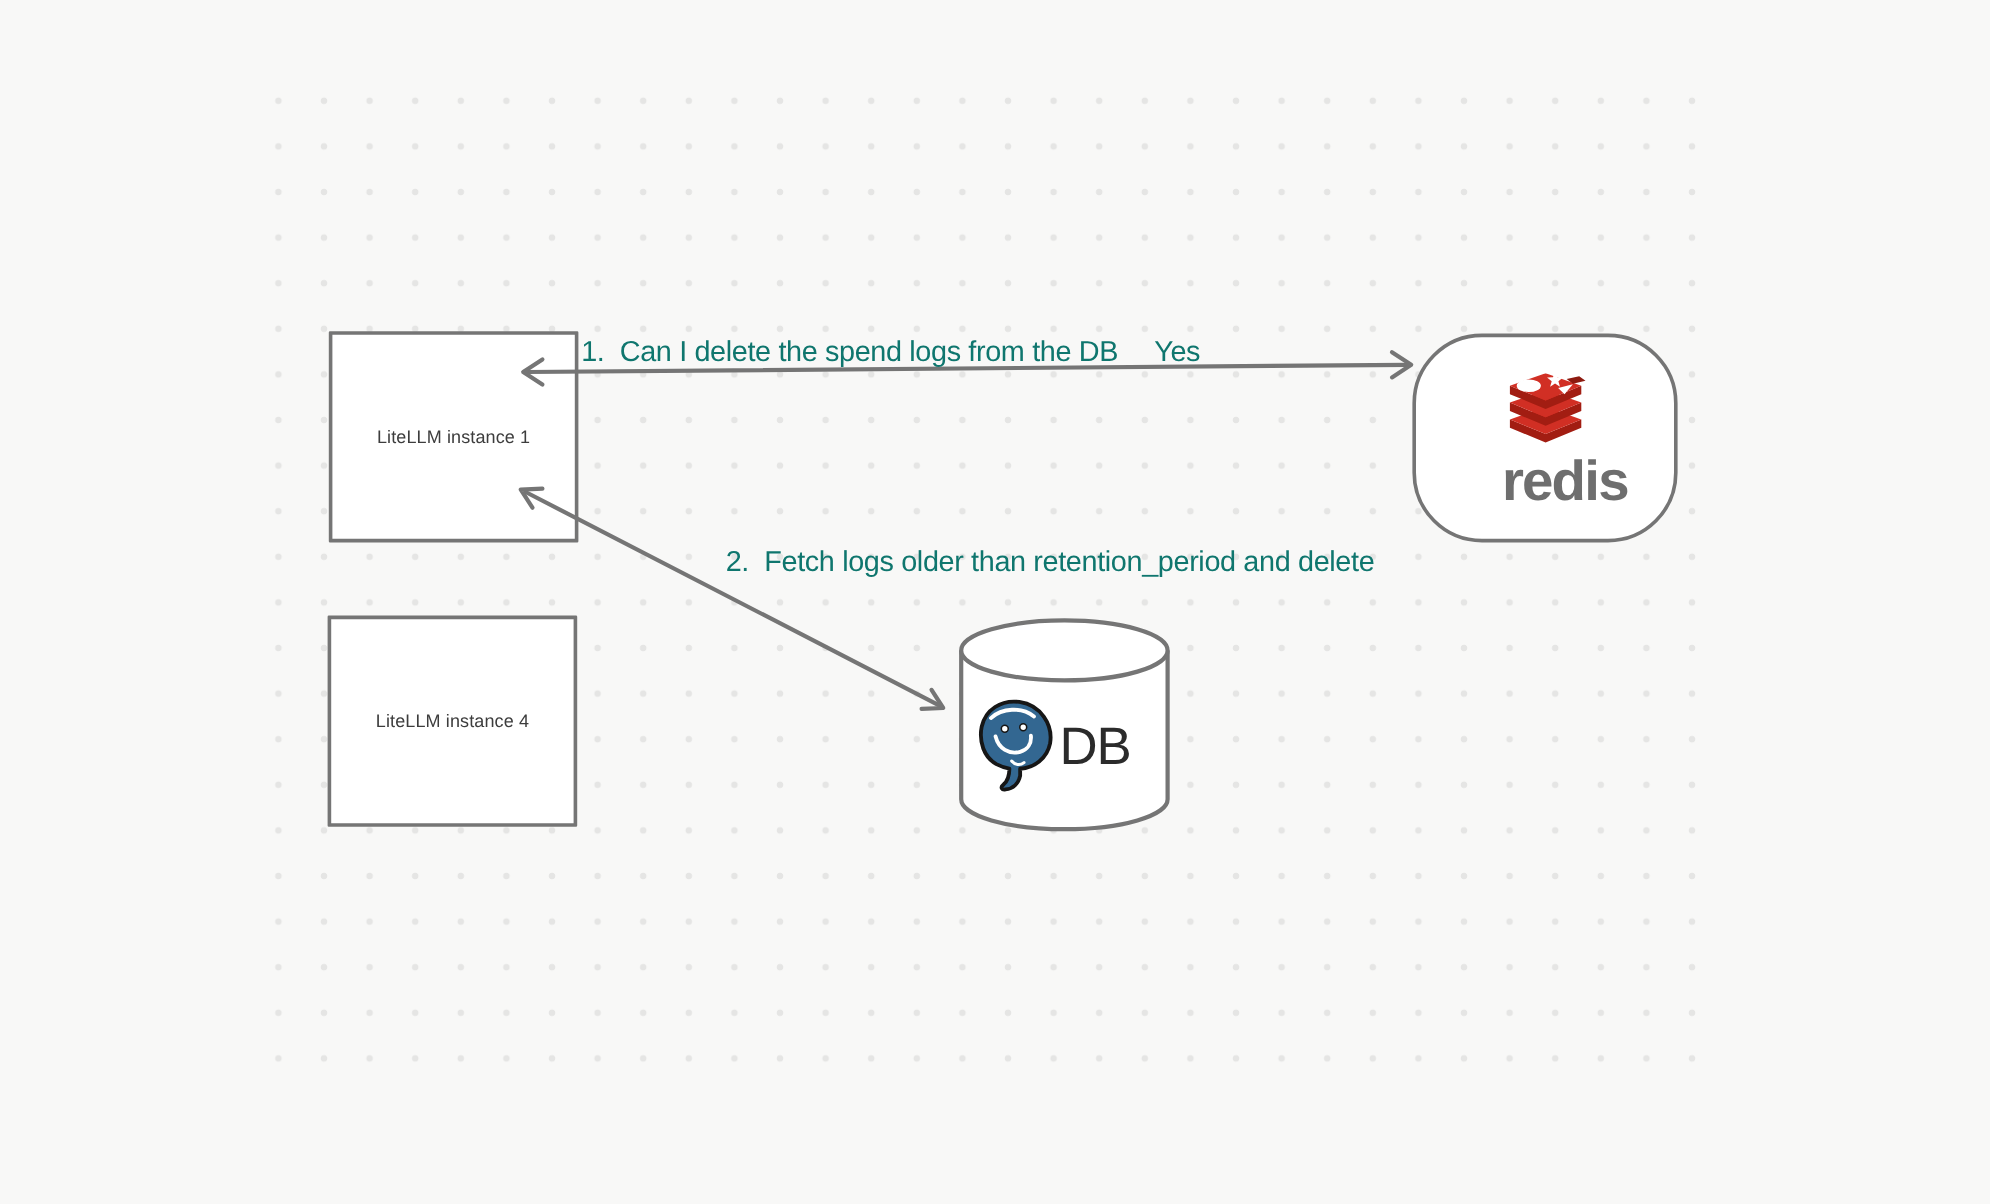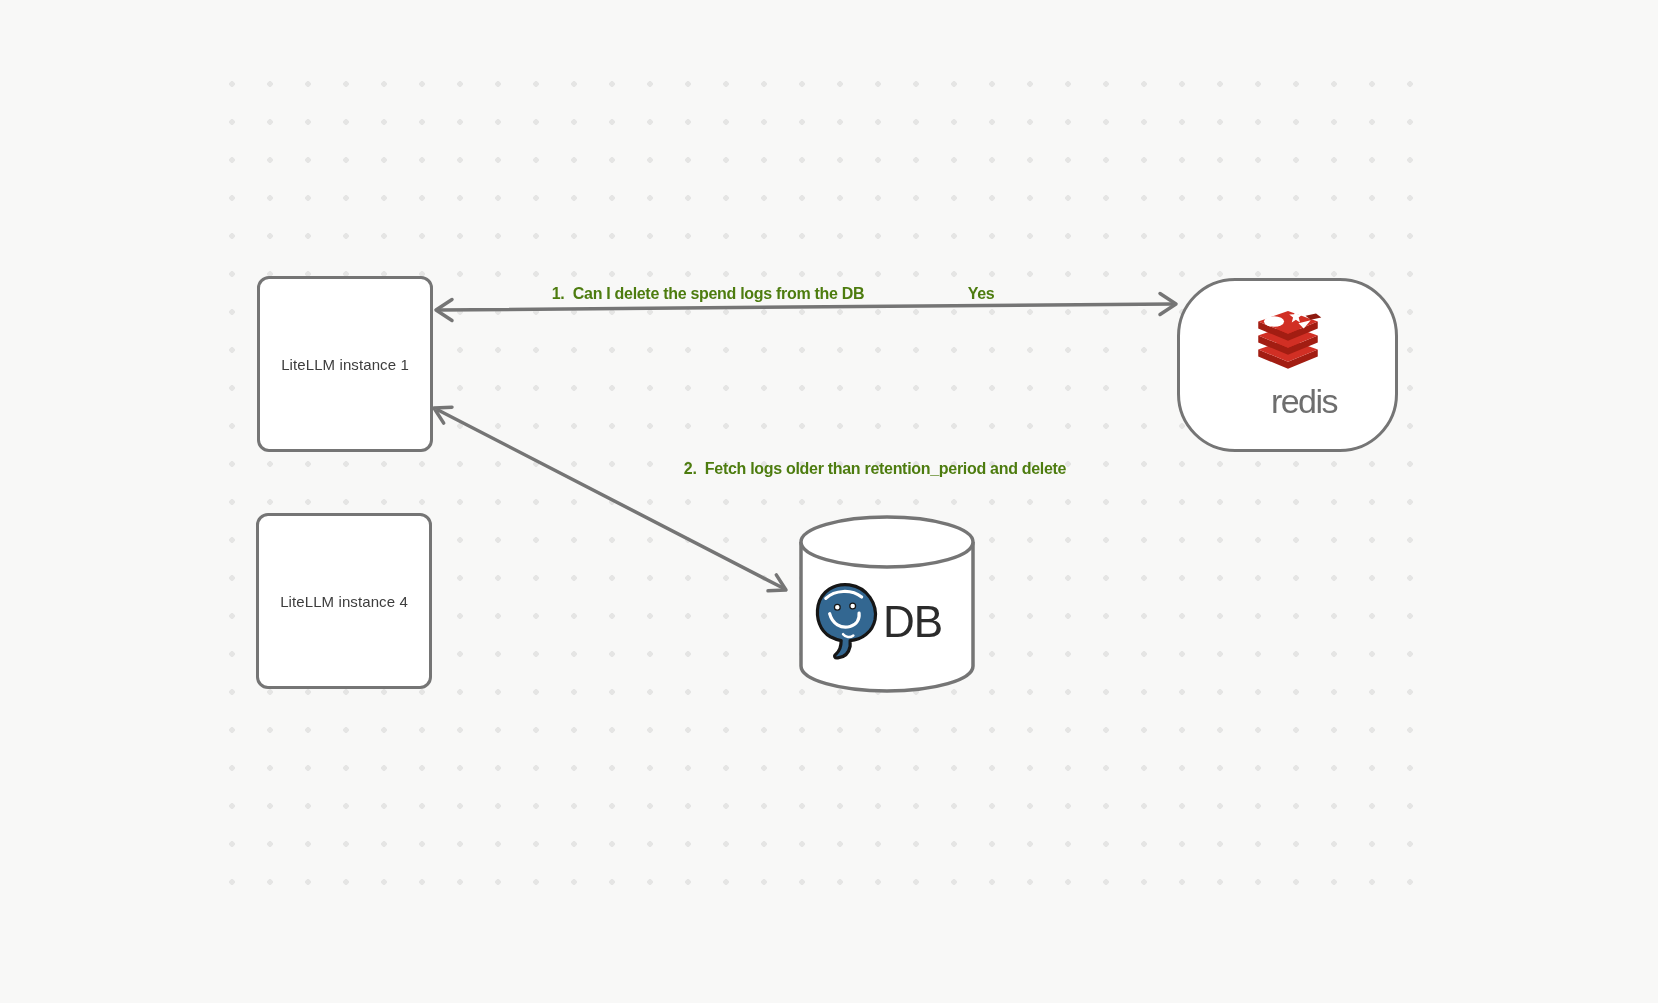--- a/index.html
+++ b/index.html
@@ -13,48 +13,48 @@
 
   
   .dot-grid{
     position:absolute;left:213px;top:65px;width:1216px;height:836px;
     background-image:radial-gradient(circle,#e5e5e4 2.6px,transparent 3px);
     background-size:38px 38px;
   }
 
   
   .inst-box{
-    position:absolute;width:176px;height:176px;box-sizing:border-box;
-    background:#ffffff;border:3px solid #757575;border-radius:12px;
-    display:flex;align-items:center;justify-content:center;
+    position:absolute;width:208px;height:176px;box-sizing:border-box;
+    background:#ffffff;border:3px solid #757575;border-radius:1px;
+    display:flex;align-items:center;justify-content:center;margin-left:17px;
   }
   .inst-label{
     font-size:15px;color:#3d3d3d;letter-spacing:0.1px;
   }
 
   
   .edge-layer{position:absolute;left:0;top:0;}
 
   
   .edge-label{
     position:absolute;transform:translateX(-50%);
-    font-size:16px;font-weight:700;color:#4d7c0f;
+    font-size:24px;font-weight:400;color:#0f766e;
     letter-spacing:-0.3px;white-space:pre;line-height:22px;
   }
 
   
   .redis-node{
     position:absolute;left:1177px;top:278px;width:221px;height:174px;
     box-sizing:border-box;background:#ffffff;
     border:3.5px solid #757575;border-radius:58px;
     display:flex;flex-direction:column;align-items:center;
   }
   .redis-logo{margin-top:30px;}
   .redis-word{
-    font-size:34px;font-weight:400;color:#6e6e6e;
+    font-size:47px;font-weight:700;color:#6e6e6e;
     letter-spacing:-1.5px;line-height:36px;margin-top:2px;margin-left:33px;
   }
 
   
   .db-node{position:absolute;left:797px;top:515px;}
 </style>
 </head>
 <body>
 
 <div class="canvas">

